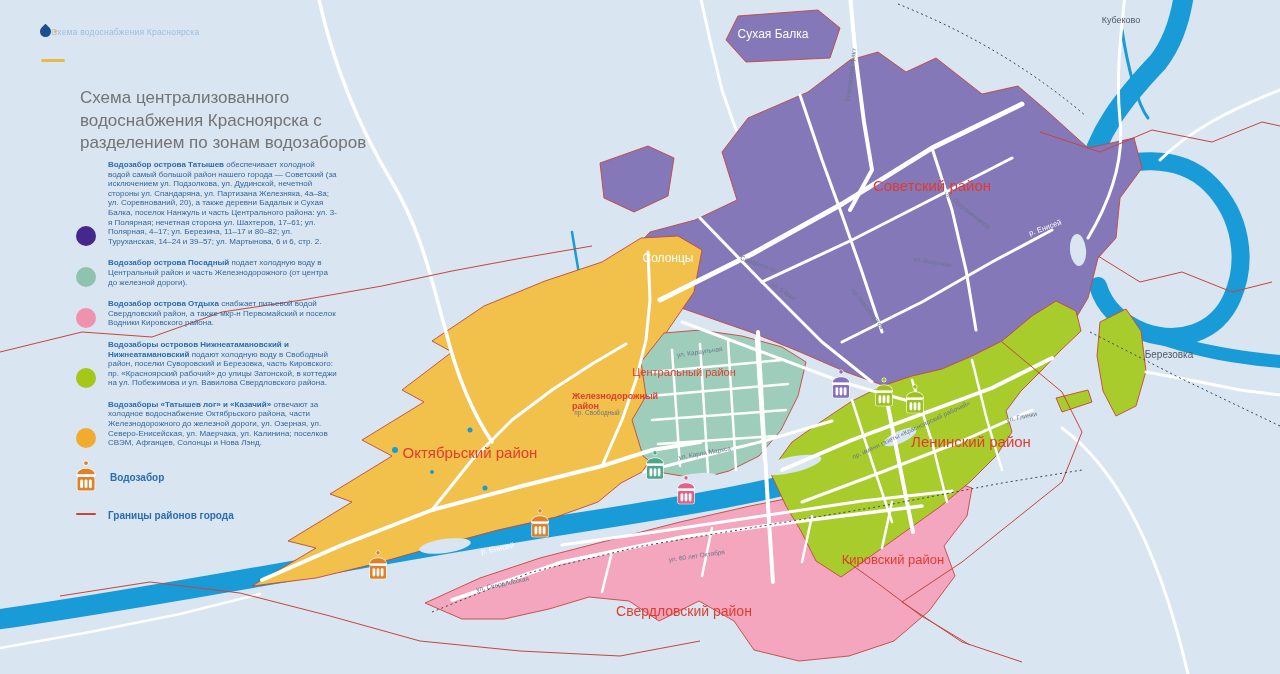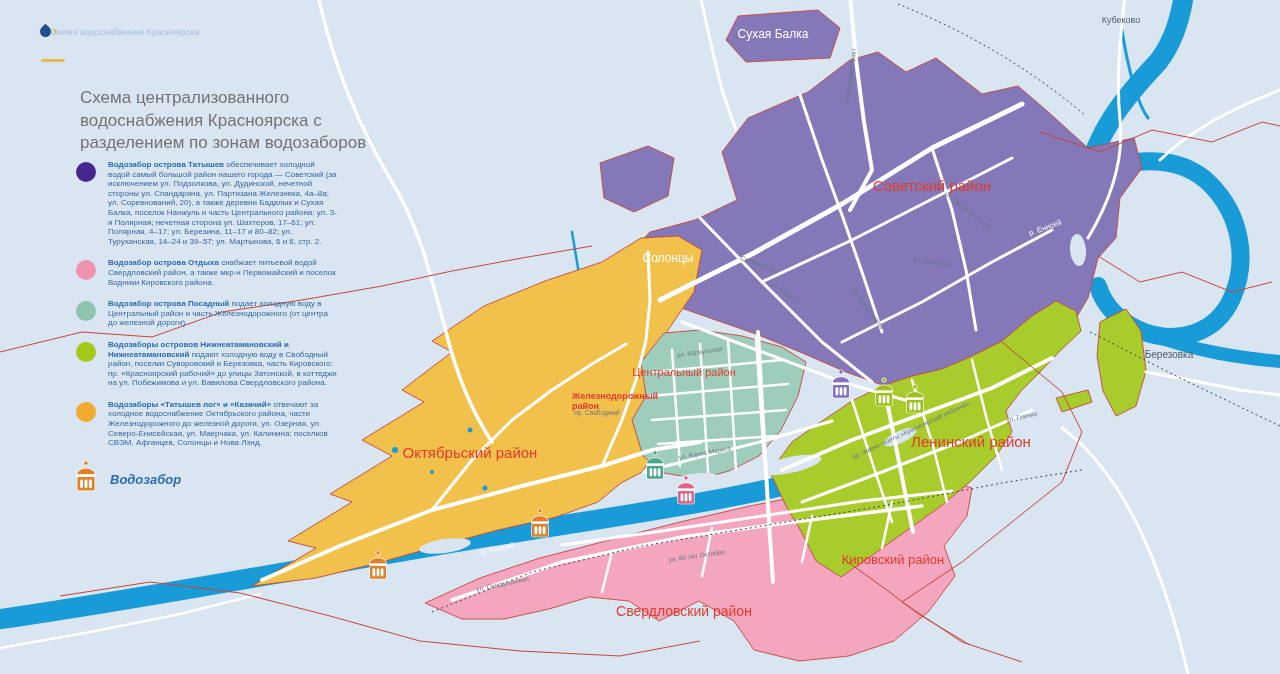--- a/index.html
+++ b/index.html
@@ -19,27 +19,27 @@
   #logo .drop:after{content:"";position:absolute;right:-3px;top:-3px;width:3px;height:3px;border-radius:50%;background:#e8b84b;}
   #logo .logo-text{font-size:8.5px;color:#9fbedd;letter-spacing:.2px;}
   #brand-dash{position:absolute;left:41px;top:59px;width:24px;height:3px;border-radius:2px;background:#e8b84b;}
   #page-title{
     position:absolute;left:80px;top:76px;width:330px;
     font-size:17px;line-height:1.32;color:#737373;font-weight:400;
   }
 
   
   #legend{position:absolute;left:76px;top:160px;width:262px;}
-  .legend-item{display:flex;align-items:flex-start;margin-bottom:12px;}
+  .legend-item{display:flex;align-items:flex-end;margin-bottom:12px;}
   .legend-item .dot{flex:0 0 20px;width:20px;height:20px;border-radius:50%;margin-top:2px;}
   .legend-text{
     margin:0 0 0 12px;font-size:8px;line-height:1.2;color:#33679e;
   }
   .legend-text b{color:#2b6cb0;}
-  .legend-text.bold{font-weight:700;font-size:13px;color:#2b6cb0;margin-top:3px;font-style:italic;}
+  .legend-text.bold{font-weight:700;font-size:10px;color:#2b6cb0;margin-top:3px;}
   .legend-tower{flex:0 0 24px;margin-left:-2px;}
   .boundary-sample{flex:0 0 20px;width:20px;height:2px;border-radius:1px;margin-top:6px;}
   #legend-bottom .legend-item{margin-bottom:14px;align-items:flex-start;}
   #legend-bottom .tower-row .legend-text{margin-top:12px;}
 
   
   text{font-family:"Liberation Sans",sans-serif;}
   .district-label{fill:#e23b2e;font-weight:400;}
   .place-label{fill:#ffffff;}
   .settlement-label{fill:#4e5a68;}
@@ -206,39 +206,43 @@
   </div>
   <div id="brand-dash"></div>
   <h1 id="page-title">Схема централизованного водоснабжения Красноярска с разделением по зонам водозаборов</h1>
 
   <div id="legend">
     <div class="legend-item">
       <span class="dot" style="background-color: rgb(69, 39, 142);"></span>
       <p class="legend-text"><b>Водозабор острова Татышев</b> <span>обеспечивает холодной водой самый большой район нашего города — Советский (за исключением ул. Подзолкова, ул. Дудинской, нечетной стороны ул. Спандаряна, ул. Партизана Железняка, 4а–8а; ул. Соревнований, 20), а также деревни Бадалык и Сухая Балка, поселок Нанжуль и часть Центрального района: ул. 3-я Полярная; нечетная сторона ул. Шахтеров, 17–61; ул. Полярная, 4–17; ул. Березина, 11–17 и 80–82; ул. Туруханская, 14–24 и 39–57; ул. Мартынова, 6 и 6, стр. 2.</span></p>
     </div>
     <div class="legend-item">
+      <span class="dot" style="background-color: rgb(142, 196, 174);"></span>
+      <p class="legend-text"><b>Водозабор острова Посадный</b> <span>подает холодную воду в Центральный район и часть Железнодорожного (от центра до железной дороги).</span></p>
+    </div>
+    <div class="legend-item">
       <span class="dot" style="background-color: rgb(239, 146, 173);"></span>
       <p class="legend-text"><b>Водозабор острова Отдыха</b> <span>снабжает питьевой водой Свердловский район, а также мкр-н Первомайский и поселок Водники Кировского района.</span></p>
-    </div>
-    <div class="legend-item">
-      <span class="dot" style="background-color: rgb(142, 196, 174);"></span>
-      <p class="legend-text"><b>Водозабор острова Посадный</b> <span>подает холодную воду в Центральный район и часть Железнодорожного (от центра до железной дороги).</span></p>
     </div>
     <div class="legend-item">
       <span class="dot" style="background-color: rgb(165, 199, 23);"></span>
       <p class="legend-text"><b>Водозаборы островов Нижнеатамановский и Нижнеатамановский</b> <span>подают холодную воду в Свободный район, поселки Суворовский и Березовка, часть Кировского: пр. «Красноярский рабочий» до улицы Затонской, в коттеджи на ул. Побежимова и ул. Вавилова Свердловского района.</span></p>
     </div>
     <div class="legend-item">
       <span class="dot" style="background-color: rgb(241, 172, 47);"></span>
       <p class="legend-text"><b>Водозаборы «Татышев лог» и «Казачий»</b> <span>отвечают за холодное водоснабжение Октябрьского района, части Железнодорожного до железной дороги, ул. Озерная, ул. Северо-Енисейская, ул. Маерчака, ул. Калинина; поселков СВЭМ, Афганцев, Солонцы и Нова Лэнд.</span></p>
     </div>
 
     <div id="legend-bottom">
       <div class="legend-item tower-row">
         <svg class="legend-tower" width="24" height="33" viewBox="0 0 24 34" style="color: rgb(224, 129, 42);">
             <use href="#tower"></use>
           </svg>
         <p class="legend-text bold">Водозабор</p>
       </div>
+      <div class="legend-item">
+        <span class="boundary-sample" style="background-color: rgb(198, 69, 58);"></span>
+        <p class="legend-text bold">Границы районов города</p>
+      </div>
     </div>
   </div>
 
 </div>
 
 </body></html>

